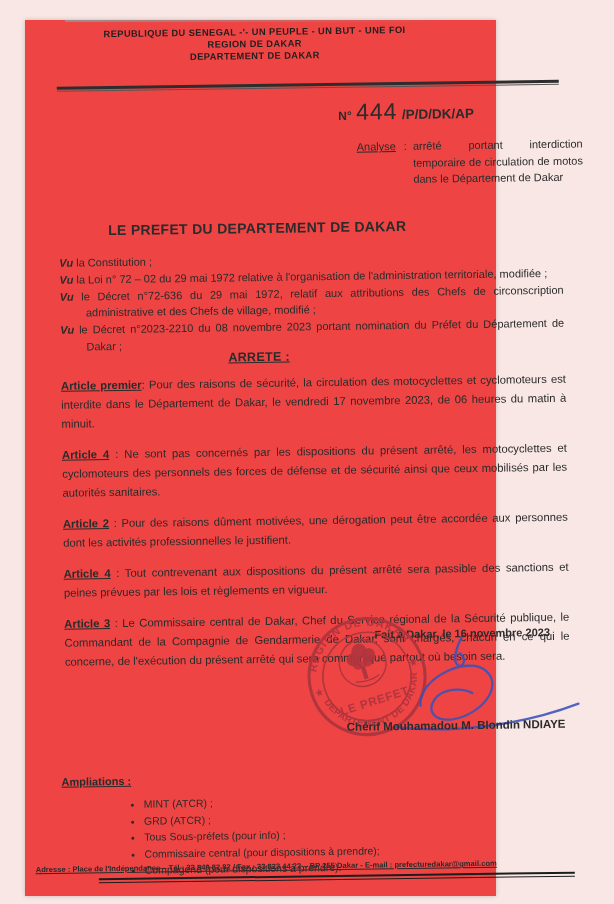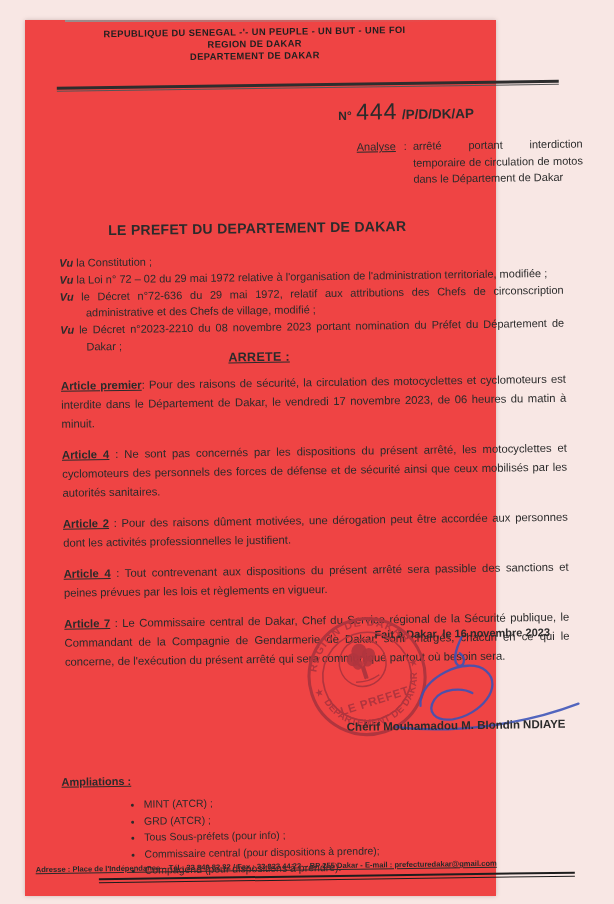--- a/index.html
+++ b/index.html
@@ -93,21 +93,21 @@
       <div class="visa"><b>Vu</b> <span>le Décret n°2023-2210 du 08 novembre 2023 portant nomination du Préfet du Département de Dakar ;</span></div>
     </div>
 
     <div class="arrete">ARRETE :</div>
 
     <div class="articles">
       <p><span class="art-lab">Article premier</span><span>:</span> <span>Pour des raisons de sécurité, la circulation des motocyclettes et cyclomoteurs est interdite dans le Département de Dakar, le vendredi 17 novembre 2023, de 06 heures du matin à minuit.</span></p>
       <p><span class="art-lab">Article 4</span><span> :</span> <span>Ne sont pas concernés par les dispositions du présent arrêté, les motocyclettes et cyclomoteurs des personnels des forces de défense et de sécurité ainsi que ceux mobilisés par les autorités sanitaires.</span></p>
       <p><span class="art-lab">Article 2</span><span> :</span> <span>Pour des raisons dûment motivées, une dérogation peut être accordée aux personnes dont les activités professionnelles le justifient.</span></p>
       <p><span class="art-lab">Article 4</span><span> :</span> <span>Tout contrevenant aux dispositions du présent arrêté sera passible des sanctions et peines prévues par les lois et règlements en vigueur.</span></p>
-      <p><span class="art-lab">Article 7</span><span> :</span> <span>Le Commissaire central de Dakar, Chef du Service régional de la Sécurité publique, le Commandant de la Compagnie de Gendarmerie de Dakar, sont chargés, chacun en ce qui le concerne, de l'exécution du présent arrêté qui sera communiqué partout où besoin sera.</span></p>
+      <p><span class="art-lab">Article 3</span><span> :</span> <span>Le Commissaire central de Dakar, Chef du Service régional de la Sécurité publique, le Commandant de la Compagnie de Gendarmerie de Dakar, sont chargés, chacun en ce qui le concerne, de l'exécution du présent arrêté qui sera communiqué partout où besoin sera.</span></p>
     </div>
 
     <div class="date">Fait à Dakar, le 16 novembre 2023</div>
 
     <svg class="stamp" viewBox="0 0 124 124">
       <g transform="rotate(-17 62 62)" stroke="#b0353e" fill="none">
         <circle cx="62" cy="62" r="57" stroke-width="3"></circle>
         <circle cx="62" cy="62" r="43.5" stroke-width="1.6"></circle>
         <circle cx="62" cy="48" r="23" stroke-width="1.4"></circle>
         <defs>

